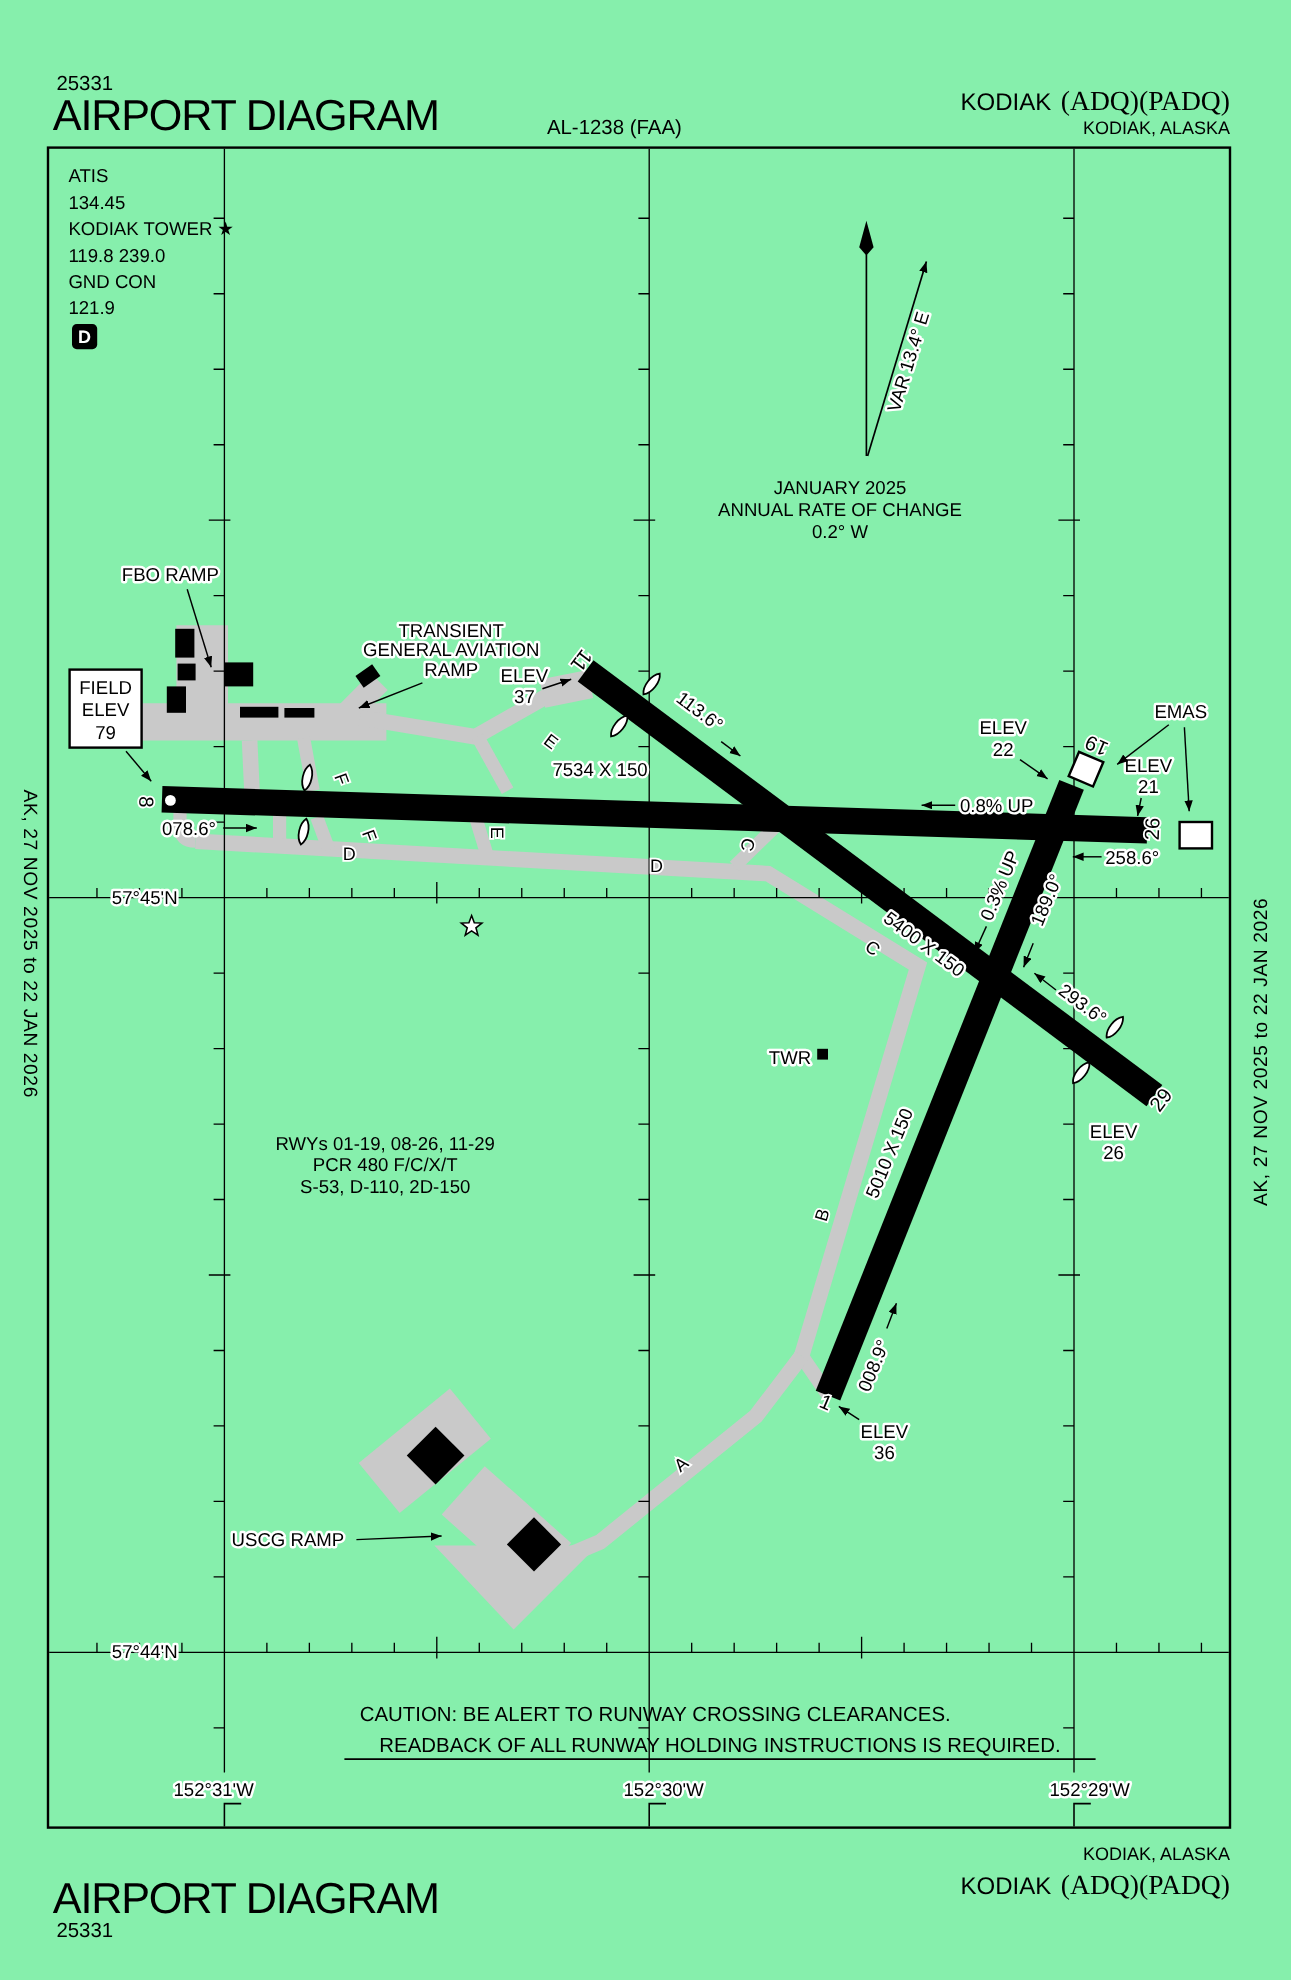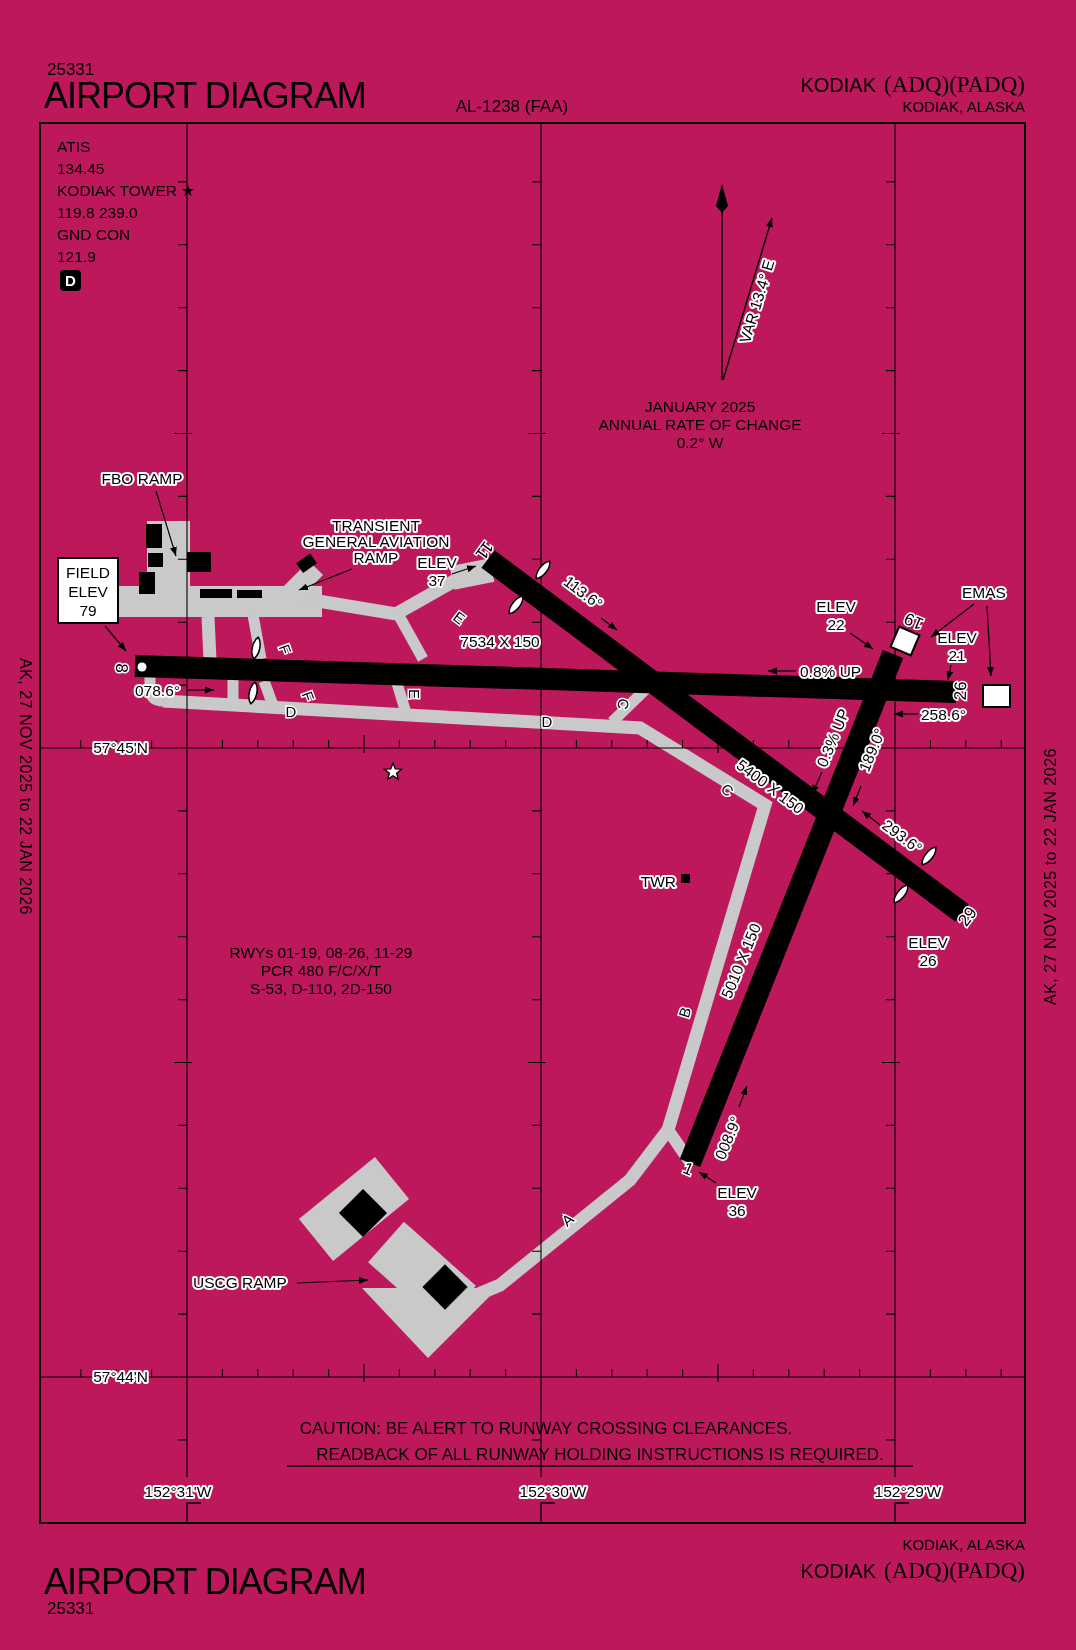--- a/index.html
+++ b/index.html
@@ -1,16 +1,16 @@
 <!DOCTYPE html>
 <html><head>
 <meta charset="utf-8">
 <style>
   html,body{margin:0;padding:0;background:#fff;}
-  .page{position:relative;width:1076px;height:1650px;background:#be185d;overflow:hidden;}
+  .page{position:relative;width:1076px;height:1650px;background:#86efac;overflow:hidden;}
   svg{position:absolute;left:0;top:0;}
   text{font-family:"Liberation Sans",sans-serif;fill:#000;}
   .t-chartnum{font-size:17px;}
   .t-title{font-size:36px;letter-spacing:-1px;}
   .t-hdr{font-size:17px;}
   .t-city{font-size:15px;}
   .t-apt{font-size:20px;}
   .t-codes{font-family:"Liberation Serif",serif;font-size:23px;}
   .t-margin{font-size:16px;letter-spacing:0.5px;}
   .lbl{font-size:15.5px;paint-order:stroke;stroke:#fff;stroke-width:4px;stroke-linejoin:round;}

